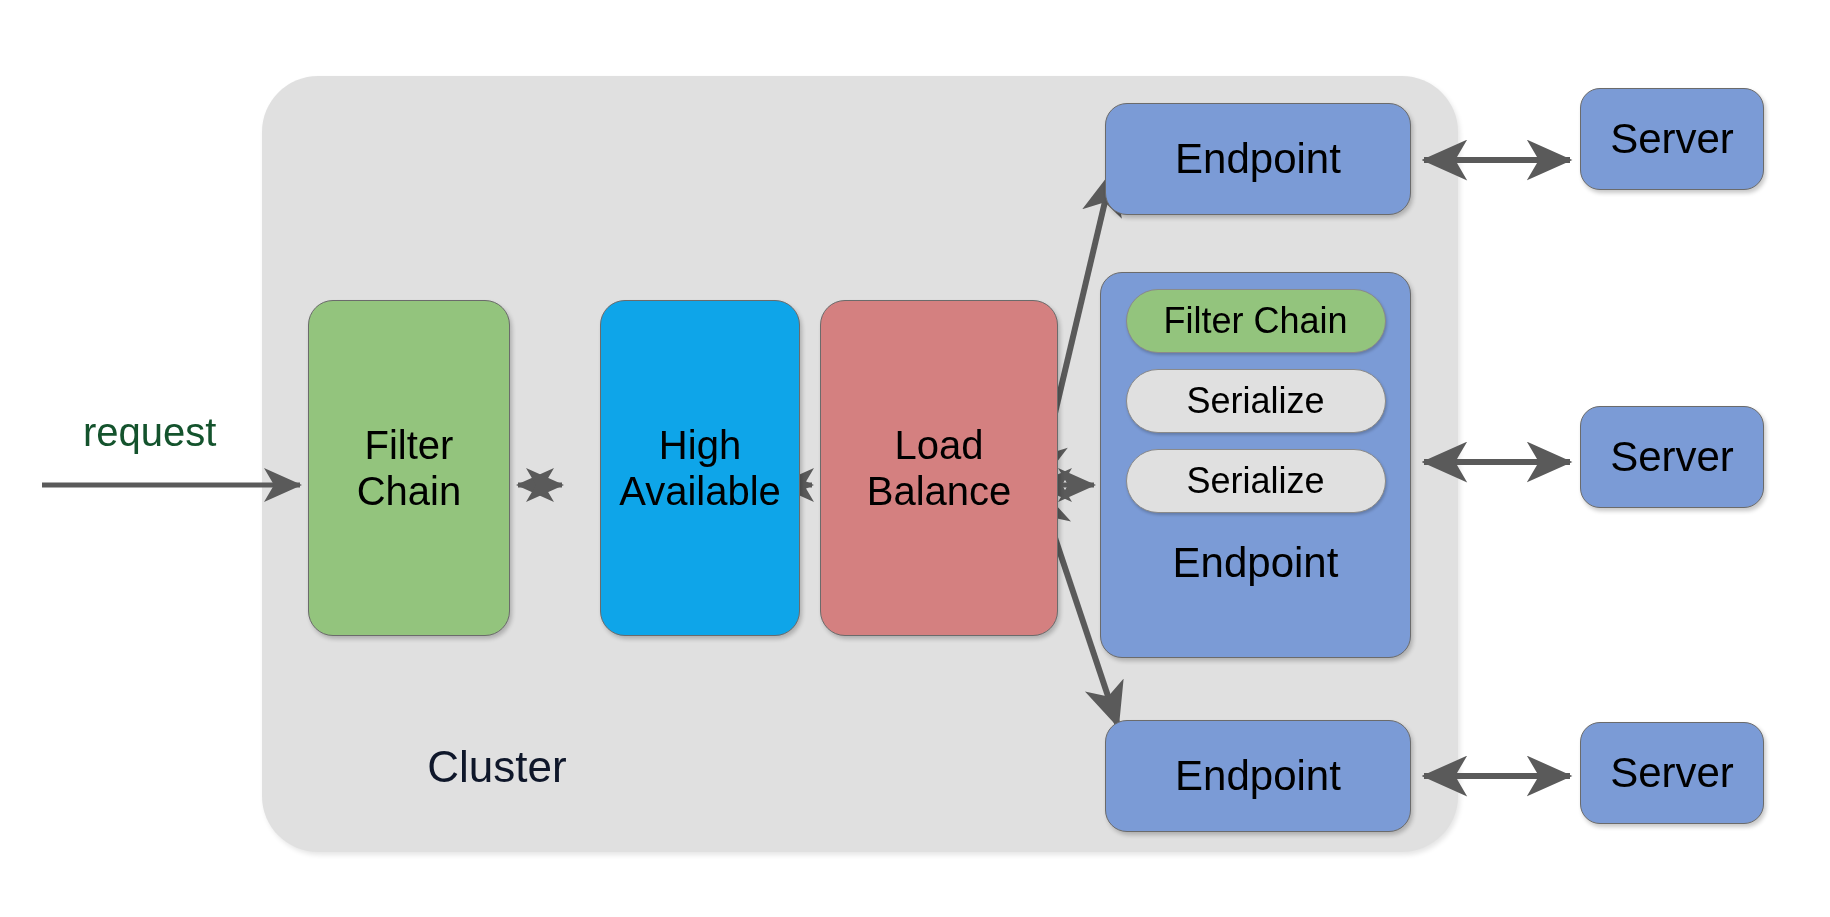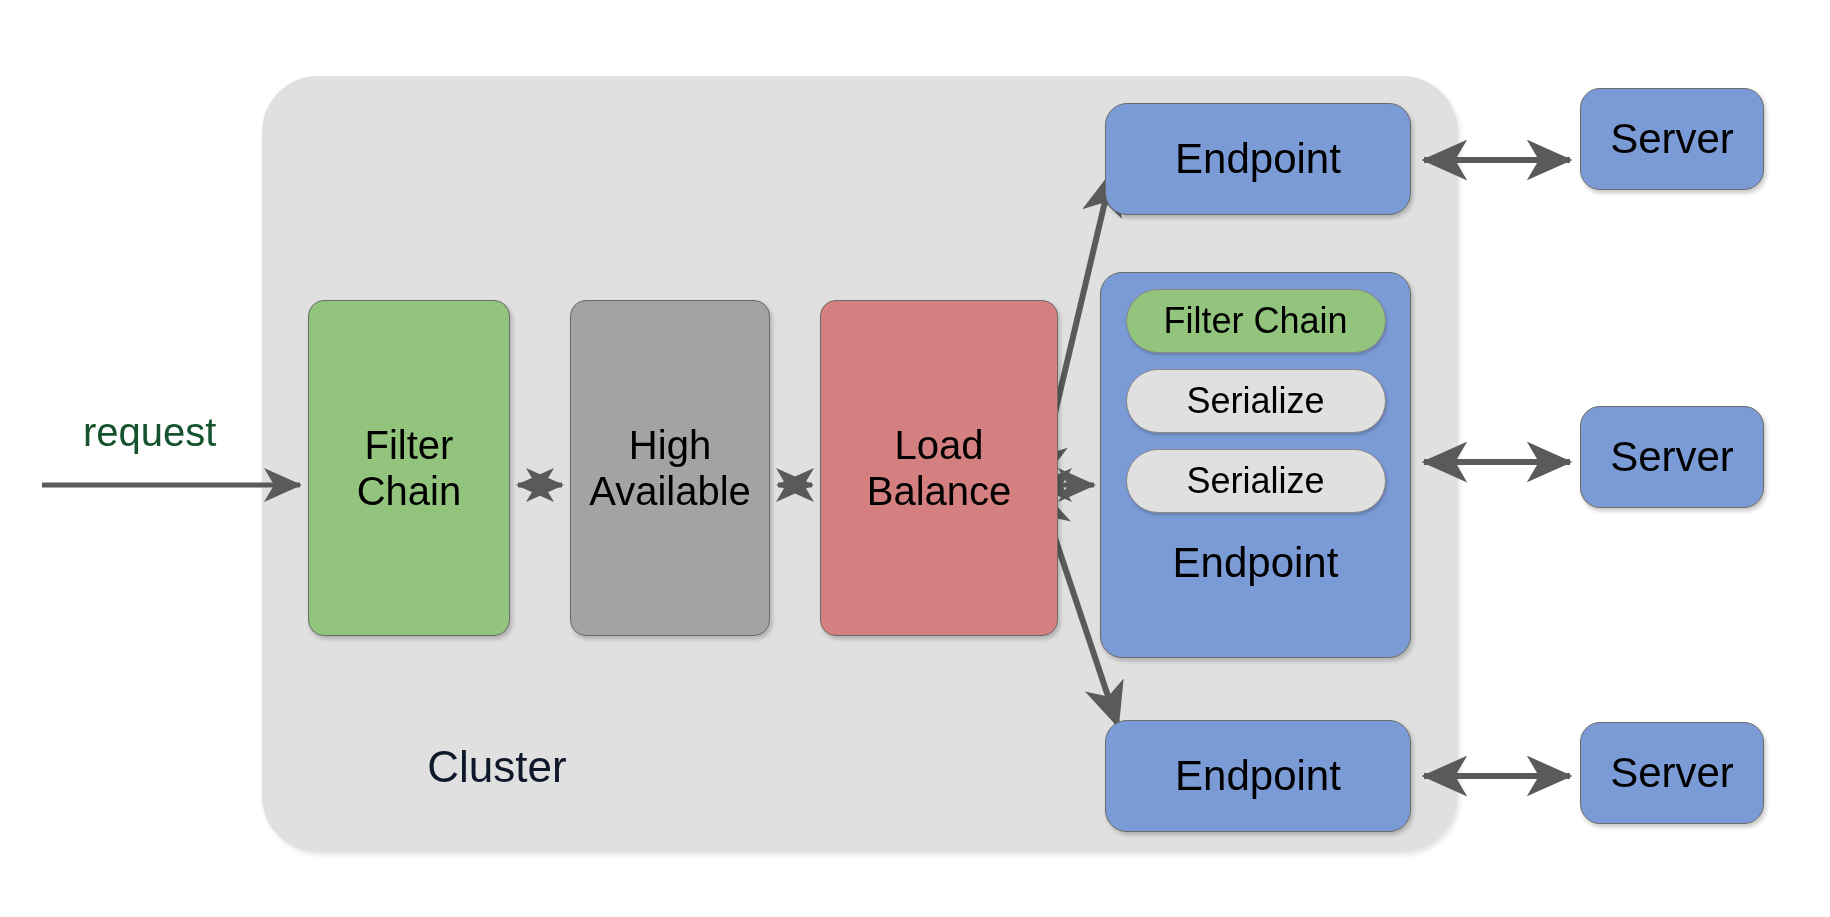--- a/index.html
+++ b/index.html
@@ -52,25 +52,25 @@
     text-align: center;
     font-size: 44px;
     color: #0f172a;
   }
 
   
   .pipe {
     width: 202px;
     height: 336px;
     top: 300px;
-    border-radius: 16px;
+    border-radius: 25px;
     font-size: 40px;
   }
   #box-filter-chain { left: 308px; background: #93C47D; }
-  #box-high-available { left: 570px; background: #a3a3a3; width: 200px; }
+  #box-high-available { left: 600px; background: #0ea5e9; width: 200px; }
   #box-load-balance { left: 820px; background: #D48080; width: 238px; }
 
   
   .endpoint-simple {
     left: 1105px;
     width: 306px;
     height: 112px;
     background: #7B9BD6;
     border-radius: 22px;
     font-size: 42px;

